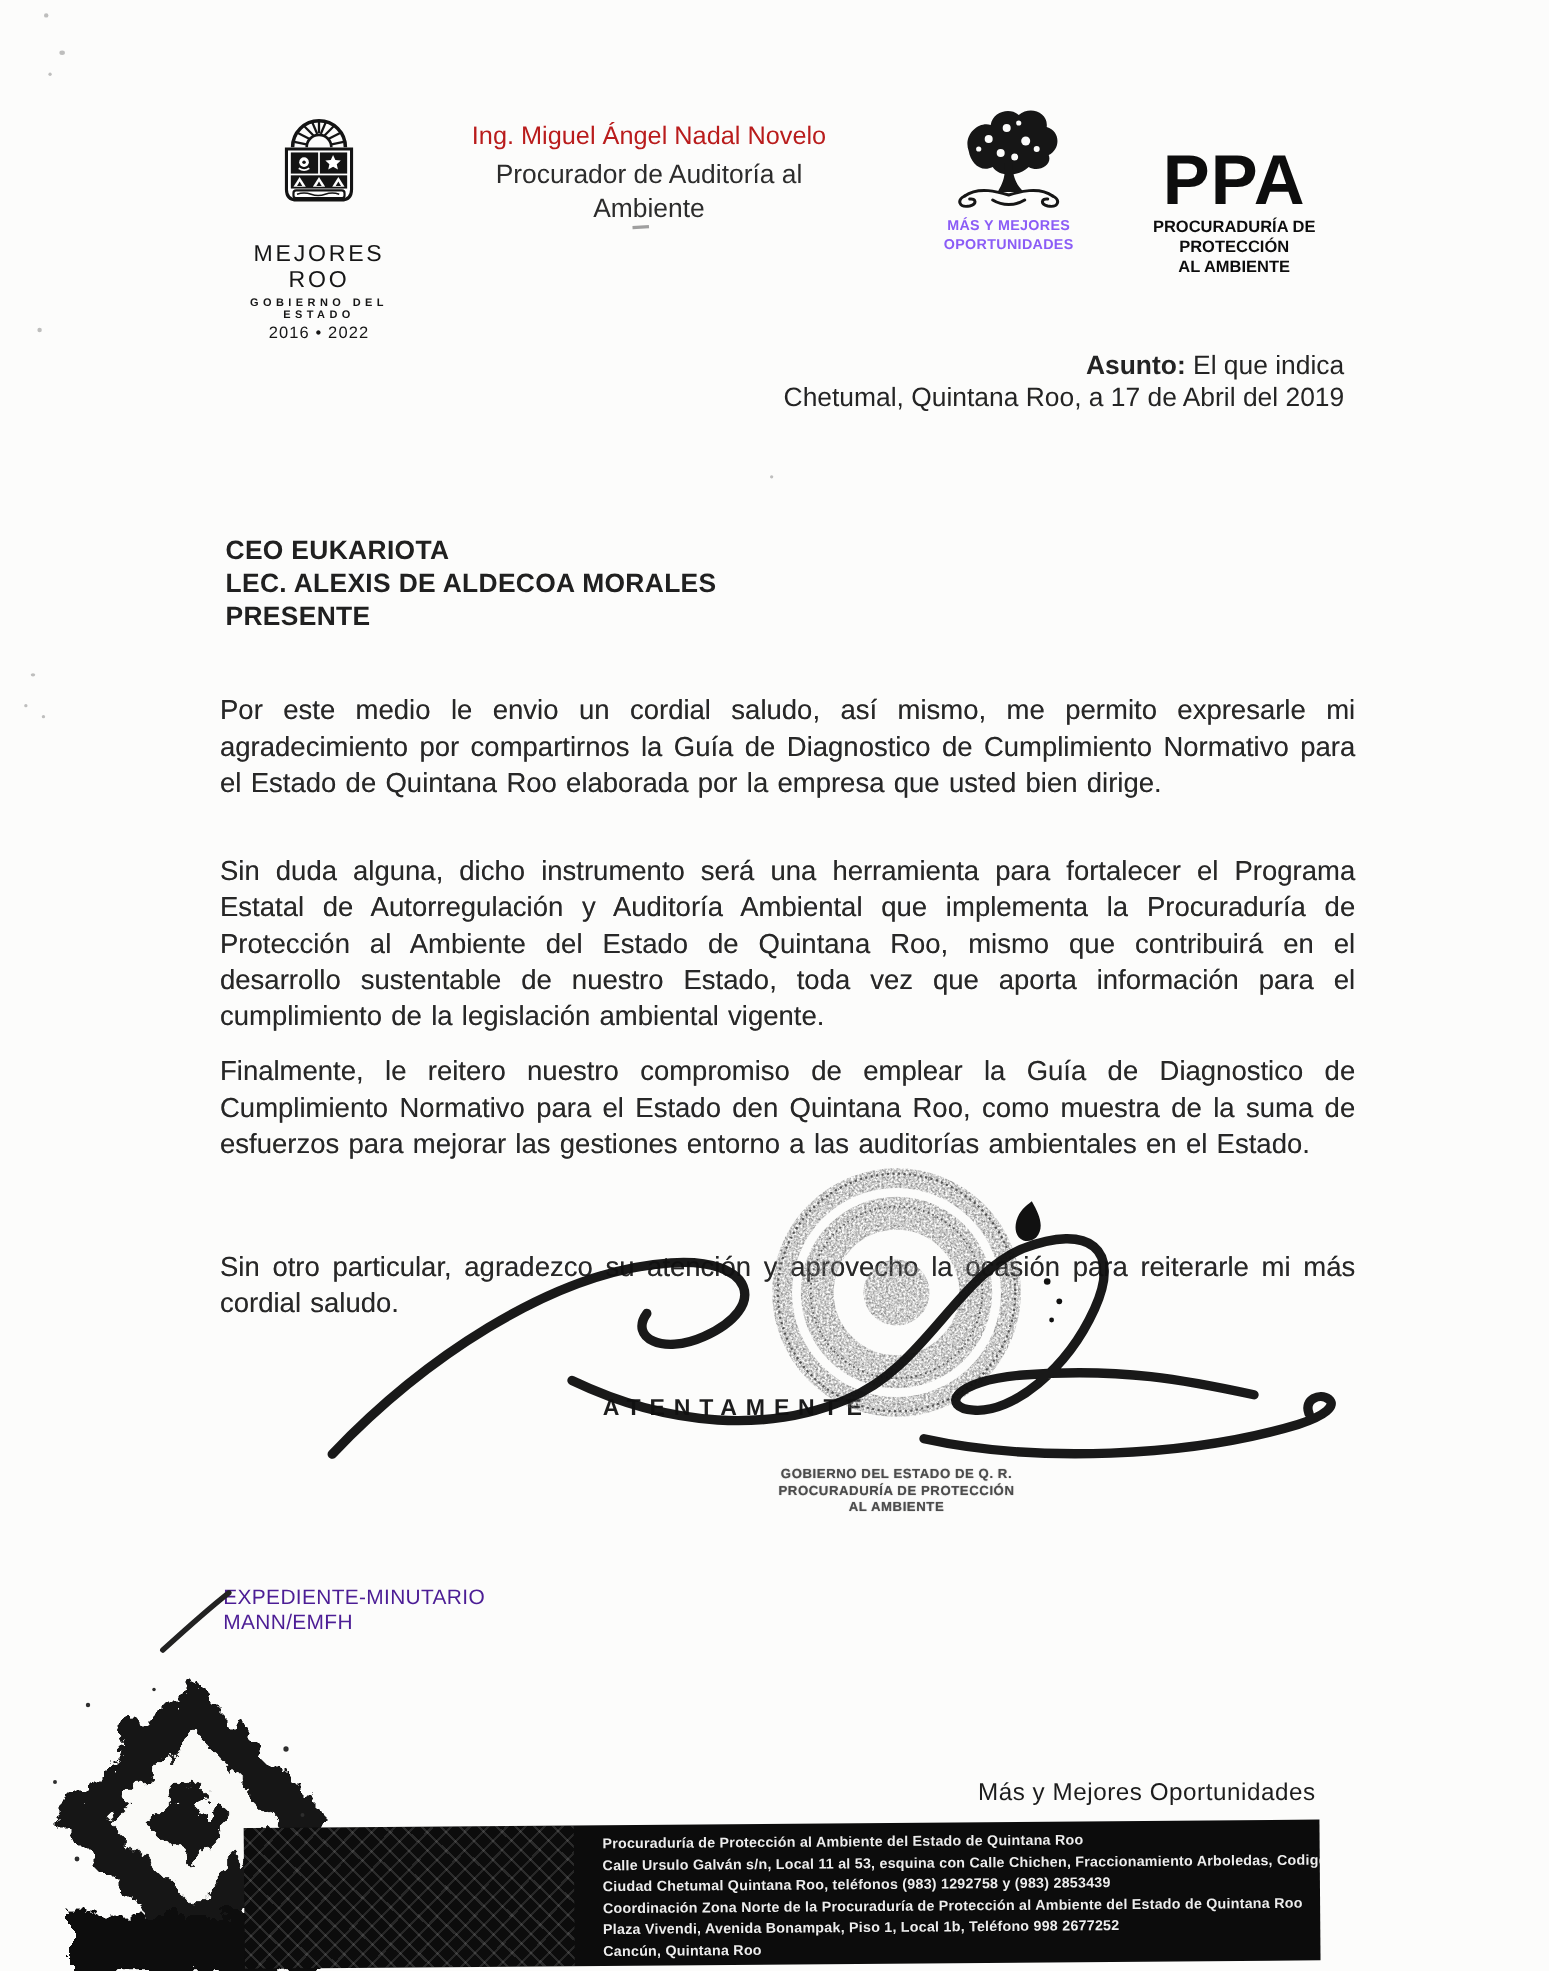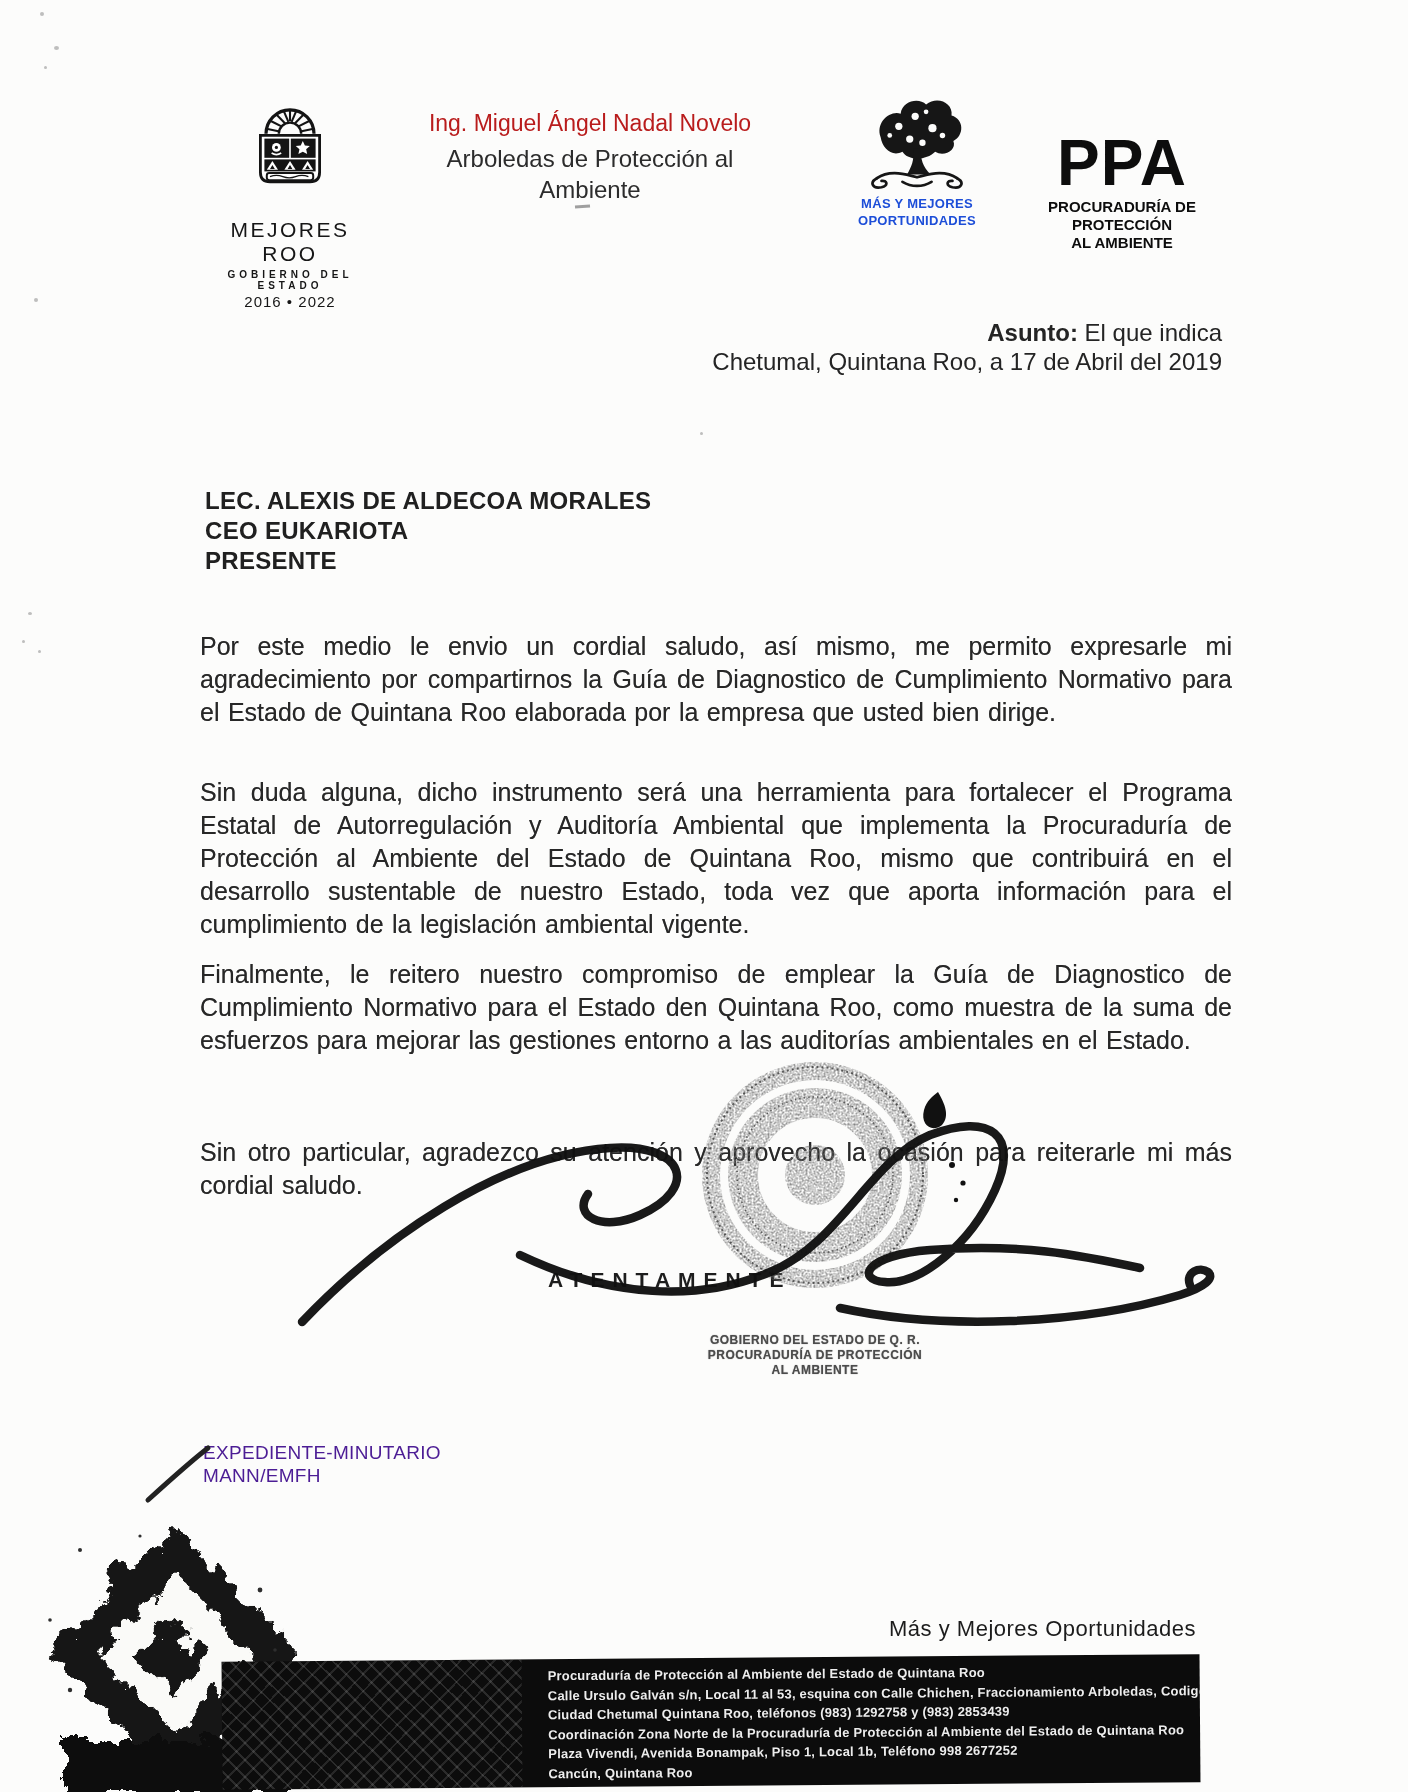--- a/index.html
+++ b/index.html
@@ -12,21 +12,21 @@
   }
   .abs { position:absolute; }
   
   .crest-block { left:200px; top:96px; width:180px; text-align:center; color:#161616; }
   .crest-name { font-size:21px; letter-spacing:2.5px; margin-top:4px; font-weight:500; }
   .crest-sub  { font-size:10px; letter-spacing:4px; font-weight:bold; margin-top:3px; }
   .crest-years{ font-size:15px; letter-spacing:1px; margin-top:2px; font-weight:500; }
   .official-block { left:378px; top:110px; width:424px; text-align:center; }
   .official-name  { font-size:23px; font-weight:normal; color:#b91c1c; }
   .official-title { font-size:24px; color:#2c2c2c; width:330px; margin:6px auto 0; line-height:31px; }
-  .tree-block { left:852px; top:90px; width:130px; text-align:center; color:#1d4ed8; }
+  .tree-block { left:852px; top:90px; width:130px; text-align:center; color:#8b5cf6; }
   .tree-caption { font-size:13px; font-weight:bold; line-height:15px; letter-spacing:.3px; margin-top:2px; }
   .ppa-block { left:1012px; top:132px; width:220px; text-align:center; color:#0d0d0d; }
   .ppa-acronym { font-size:64px; font-weight:900; letter-spacing:1px; line-height:62px; }
   .ppa-sub { font-size:15px; font-weight:bold; line-height:18px; margin-top:4px; }
   
   .reference { left:560px; top:318px; width:662px; text-align:right;
                font-size:24px; line-height:29px; color:#242424; }
   .reference .b { font-weight:bold; }
   
   .recipient { left:205px; top:486px; font-size:24px; font-weight:bold;
@@ -104,21 +104,21 @@
         <path d="M40,89.5 q8,-3 16,0 t16,0 t16,0" stroke="#141414" stroke-width="1.6" fill="none"></path>
       </svg>
     </span>
     <div class="crest-name">MEJORES ROO</div>
     <div class="crest-sub">GOBIERNO DEL ESTADO</div>
     <div class="crest-years">2016 • 2022</div>
   </div>
 
   <div class="abs official-block">
     <div class="official-name">Ing. Miguel Ángel Nadal Novelo</div>
-    <div class="official-title">Arboledas de Protección al Ambiente</div>
+    <div class="official-title">Procurador de Auditoría al Ambiente</div>
   </div>
 
   <div class="abs tree-block">
     <span>
       <svg width="116" height="100" viewBox="0 0 120 110">
         <path d="M20,52 C14,36 30,22 42,26 C44,12 62,8 70,16 C82,6 100,14 98,28 C112,32 112,50 100,56 C104,66 90,74 80,68 C70,78 50,78 44,68 C32,74 22,64 20,52 Z" fill="#161616"></path>
         <g fill="#fcfcfb">
           <circle cx="40" cy="40" r="4"></circle>
             <circle cx="58" cy="29" r="4"></circle>
             <circle cx="77" cy="42" r="4.5"></circle>
@@ -148,22 +148,22 @@
       <div>AL AMBIENTE</div>
     </div>
   </div>
 
   <div class="abs reference">
     <div><span class="b">Asunto:</span><span> El que indica</span></div>
     <div>Chetumal, Quintana Roo, a 17 de Abril del 2019</div>
   </div>
 
   <div class="abs recipient">
+    <div>CEO EUKARIOTA</div>
     <div>LEC. ALEXIS DE ALDECOA MORALES</div>
-    <div>CEO EUKARIOTA</div>
     <div>PRESENTE</div>
   </div>
 
   <div class="abs para p1">Por este medio le envio un cordial saludo, así mismo, me permito expresarle mi agradecimiento por compartirnos la Guía de Diagnostico de Cumplimiento Normativo para el Estado de Quintana Roo elaborada por la empresa que usted bien dirige.</div>
   <div class="abs para p2">Sin duda alguna, dicho instrumento será una herramienta para fortalecer el Programa Estatal de Autorregulación y Auditoría Ambiental que implementa la Procuraduría de Protección al Ambiente del Estado de Quintana Roo, mismo que contribuirá en el desarrollo sustentable de nuestro Estado, toda vez que aporta información para el cumplimiento de la legislación ambiental vigente.</div>
   <div class="abs para p3">Finalmente, le reitero nuestro compromiso de emplear la Guía de Diagnostico de Cumplimiento Normativo para el Estado den Quintana Roo, como muestra de la suma de esfuerzos para mejorar las gestiones entorno a las auditorías ambientales en el Estado.</div>
   <div class="abs para p4">Sin otro particular, agradezco su atención y aprovecho la ocasión para reiterarle mi más cordial saludo.</div>
 
   <div class="abs atentamente">ATENTAMENTE</div>
   <div class="abs stamp-text">

